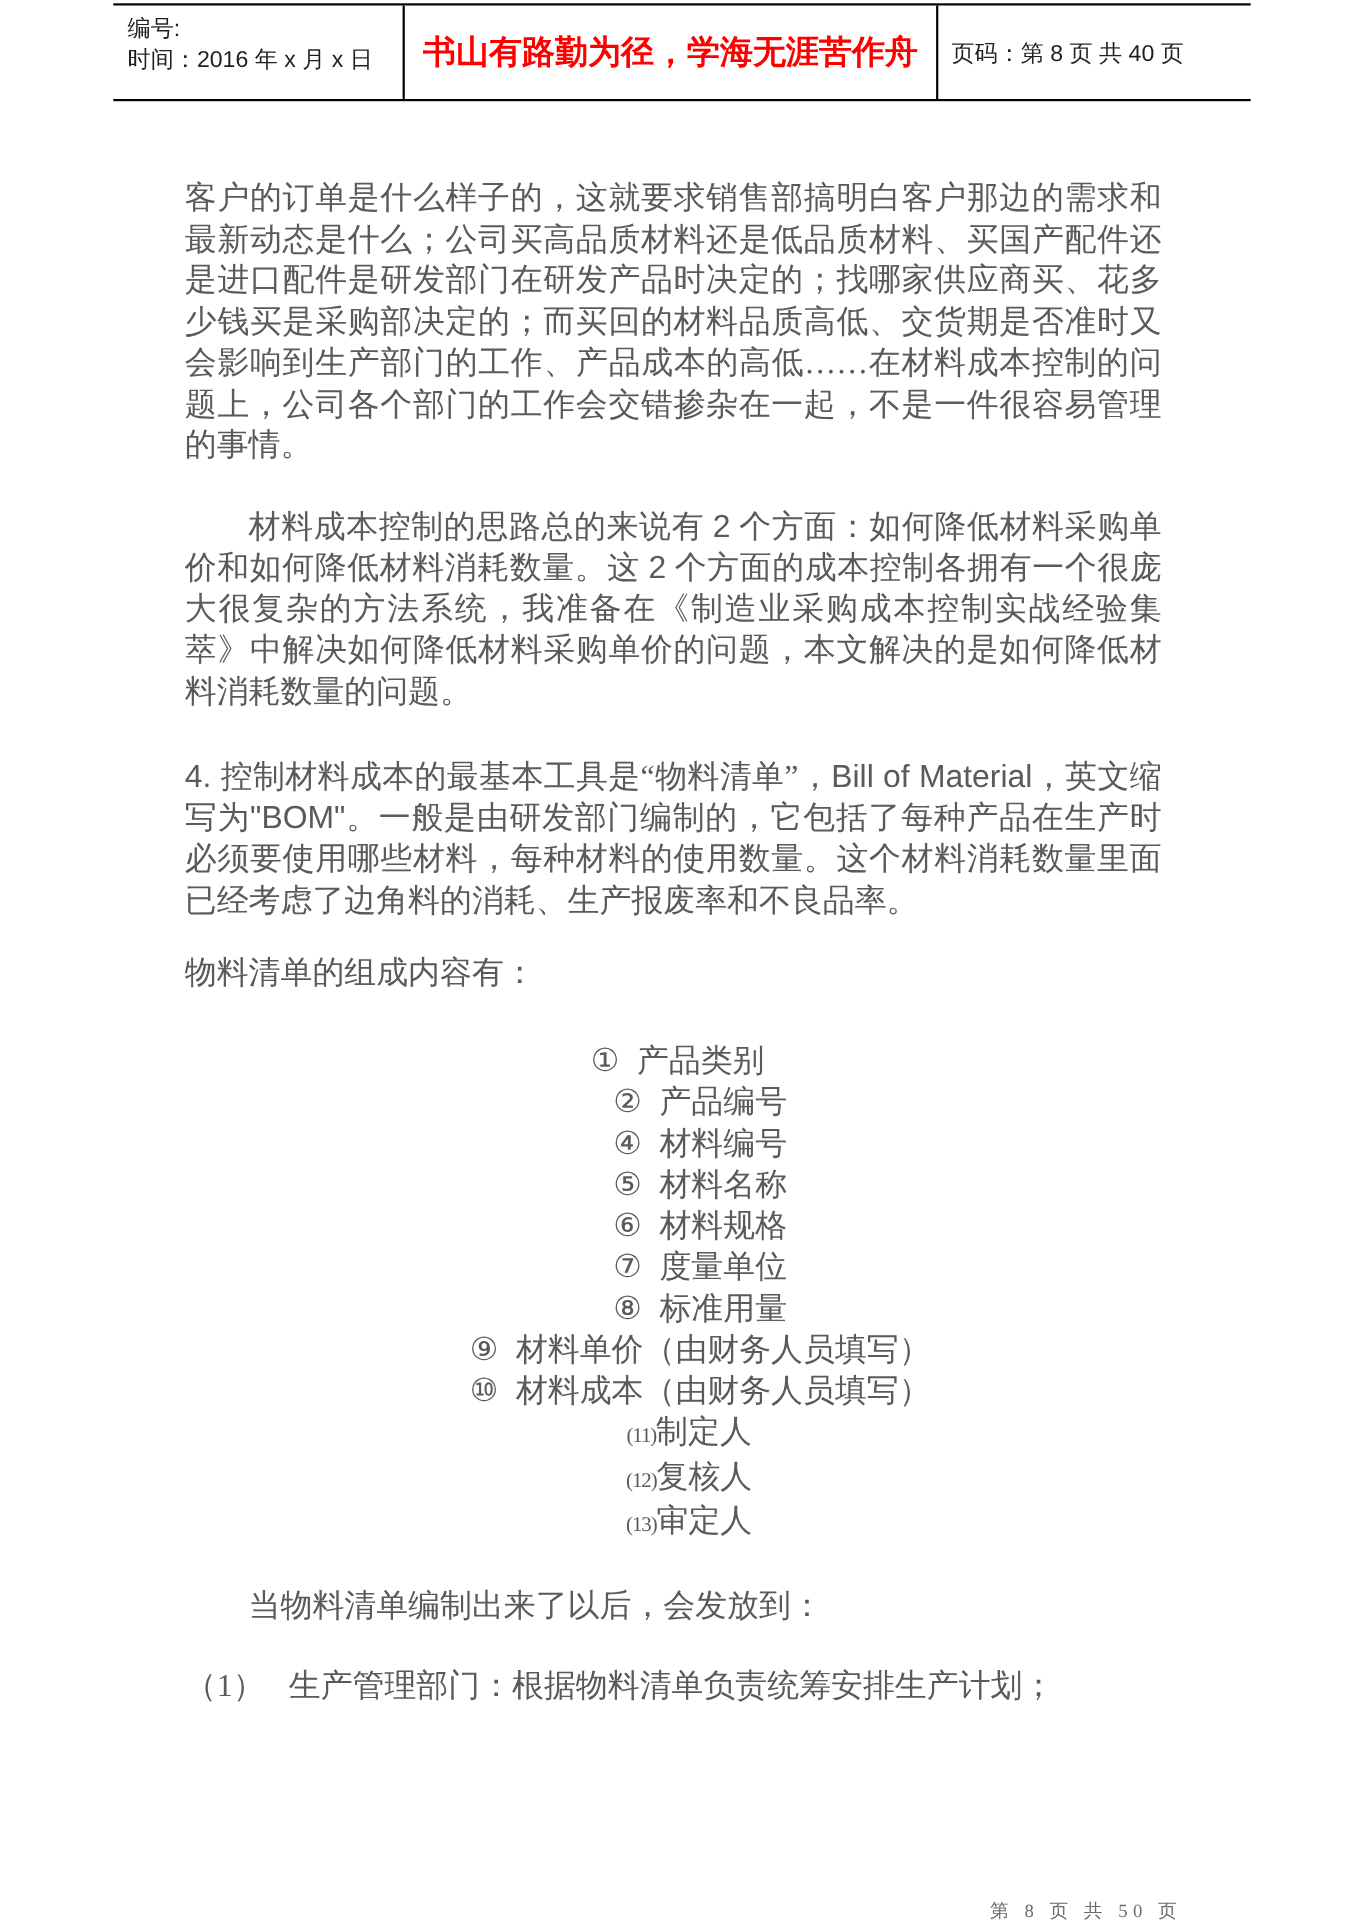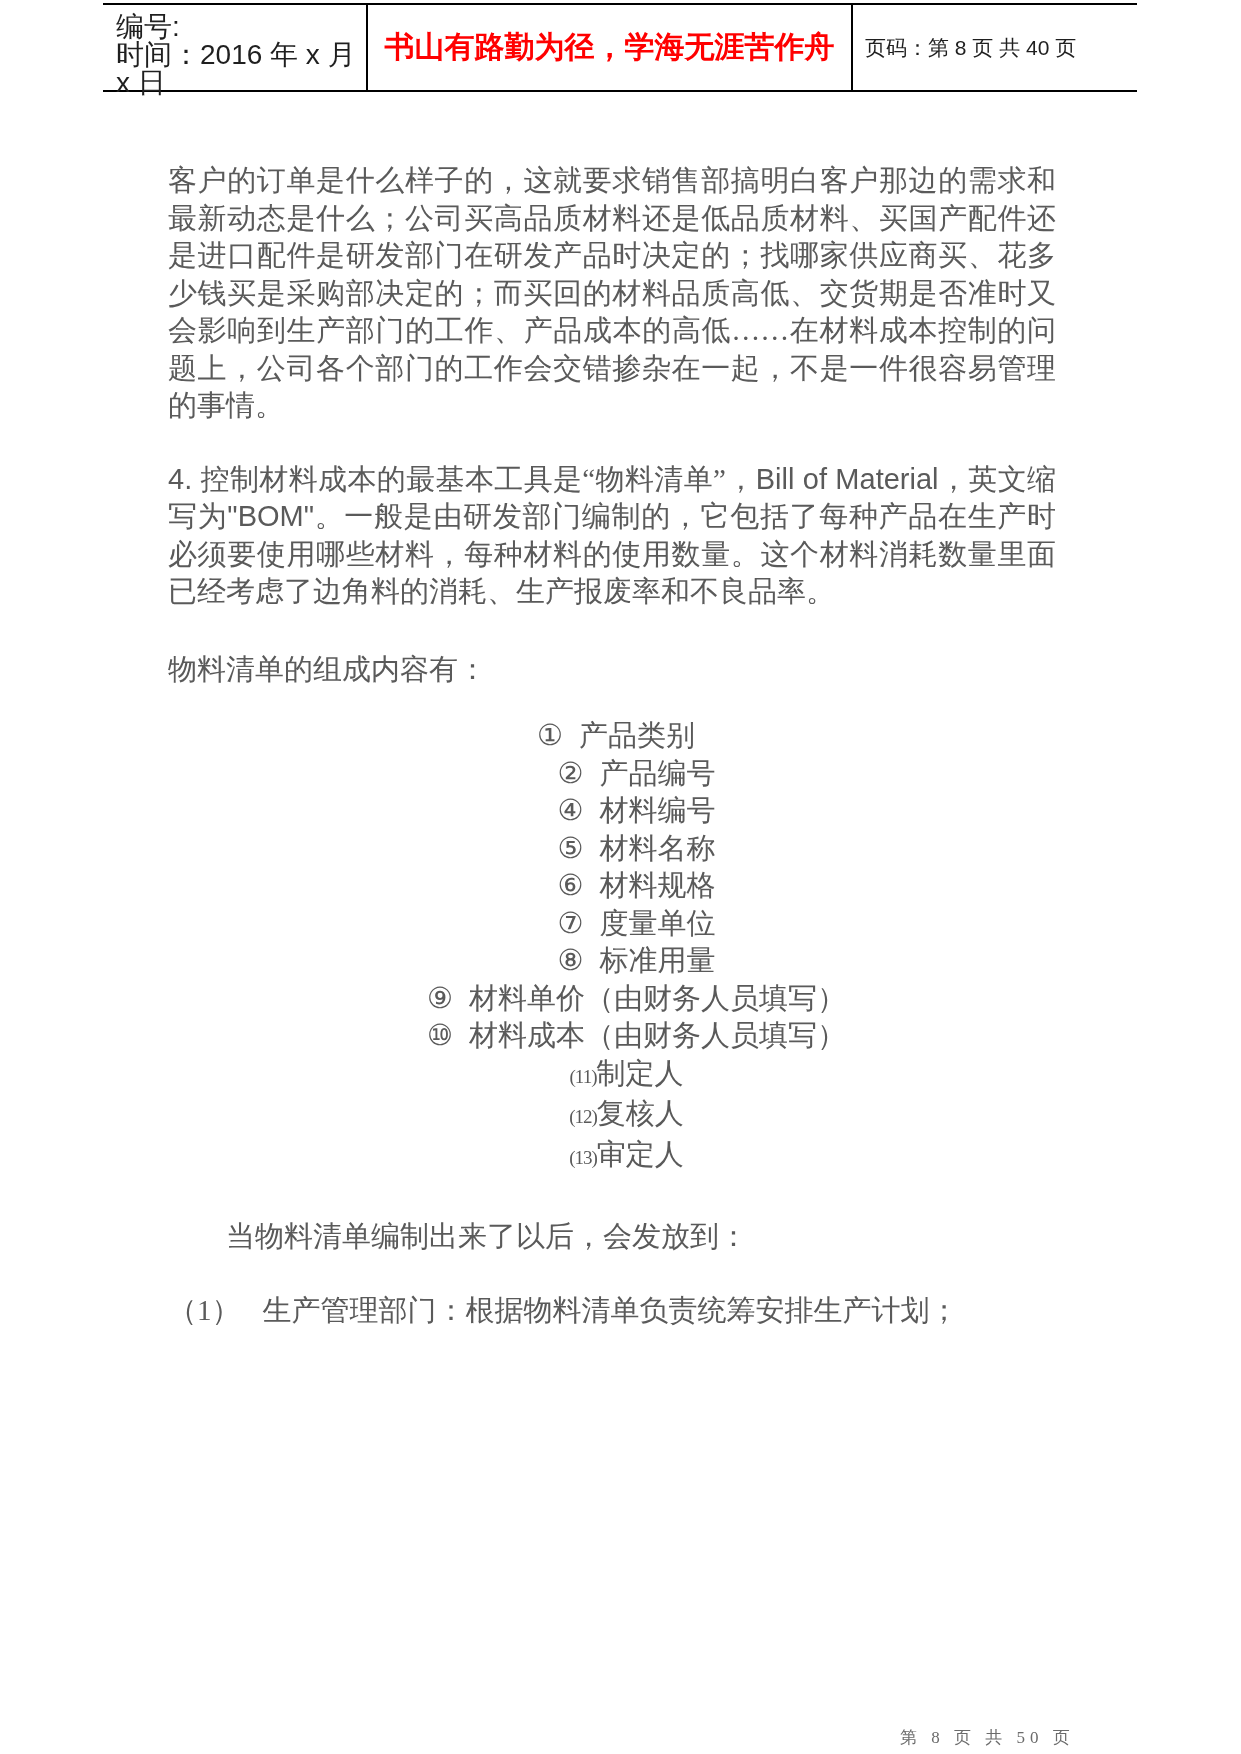--- a/index.html
+++ b/index.html
@@ -20,21 +20,21 @@
     border-top:2px solid #000;
     border-bottom:2px solid #000;
     display:flex;
     color:#1f1f1f;
     font-family:"Liberation Sans","DejaVu Sans",sans-serif;
   }
   .hc1 {
     width:265px;
     border-right:2px solid #000;
     padding:8px 0 0 13px;
-    font-size:28px; line-height:28px;
+    font-size:21px; line-height:28px;
   }
   .hc2 {
     width:485px;
     border-right:2px solid #000;
     display:flex; align-items:center; justify-content:center;
   }
   .slogan {
     font-family:"Liberation Serif","DejaVu Serif",serif;
     font-size:30px; font-weight:bold;
     white-space:nowrap;
@@ -94,20 +94,21 @@
     <div class="hc2">
       <div class="slogan" id="slogan" style="color: rgb(255, 0, 0);">书山有路勤为径，学海无涯苦作舟</div>
     </div>
     <div class="hc3">
       <div>页码：第 8 页 共 40 页</div>
     </div>
   </header>
 
   <main class="content" id="body-content" style="color: rgb(90, 90, 90);">
       <p><span>客户的订单是什么样子的，这就要求销售部搞明白客户那边的需求和最新动态是什么；公司买高品质材料还是低品质材料、买国产配件还是进口配件是研发部门在研发产品时决定的；找哪家供应商买、花多少钱买是采购部决定的；而买回的材料品质高低、交货期是否准时又会影响到生产部门的工作、产品成本的高低……在材料成本控制的问题上，公司各个部门的工作会交错掺杂在一起，不是一件很容易管理的事情。</span></p>
+      <p class="p-indent"><span>材料成本控制的思路总的来说有 </span><span class="latin">2</span><span> 个方面：如何降低材料采购单价和如何降低材料消耗数量。这 </span><span class="latin">2</span><span> 个方面的成本控制各拥有一个很庞大很复杂的方法系统，我准备在《制造业采购成本控制实战经验集萃》中解决如何降低材料采购单价的问题，本文解决的是如何降低材料消耗数量的问题。</span></p>
       <p><span class="latin">4. </span><span> 控制材料成本的最基本工具是“物料清单”，</span><span class="latin">Bill of Material</span><span>，英文缩写为</span><span class="latin">"BOM"</span><span>。一般是由研发部门编制的，它包括了每种产品在生产时必须要使用哪些材料，每种材料的使用数量。这个材料消耗数量里面已经考虑了边角料的消耗、生产报废率和不良品率。</span></p>
       <p><span>物料清单的组成内容有：</span></p>
       <div class="blist">
         <div class="li lv1"><span class="lnum">①</span><span>产品类别</span></div>
         <div class="li lv2"><span class="lnum">②</span><span>产品编号</span></div>
         <div class="li lv2"><span class="lnum">④</span><span>材料编号</span></div>
         <div class="li lv2"><span class="lnum">⑤</span><span>材料名称</span></div>
         <div class="li lv2"><span class="lnum">⑥</span><span>材料规格</span></div>
         <div class="li lv2"><span class="lnum">⑦</span><span>度量单位</span></div>
         <div class="li lv2"><span class="lnum">⑧</span><span>标准用量</span></div>

